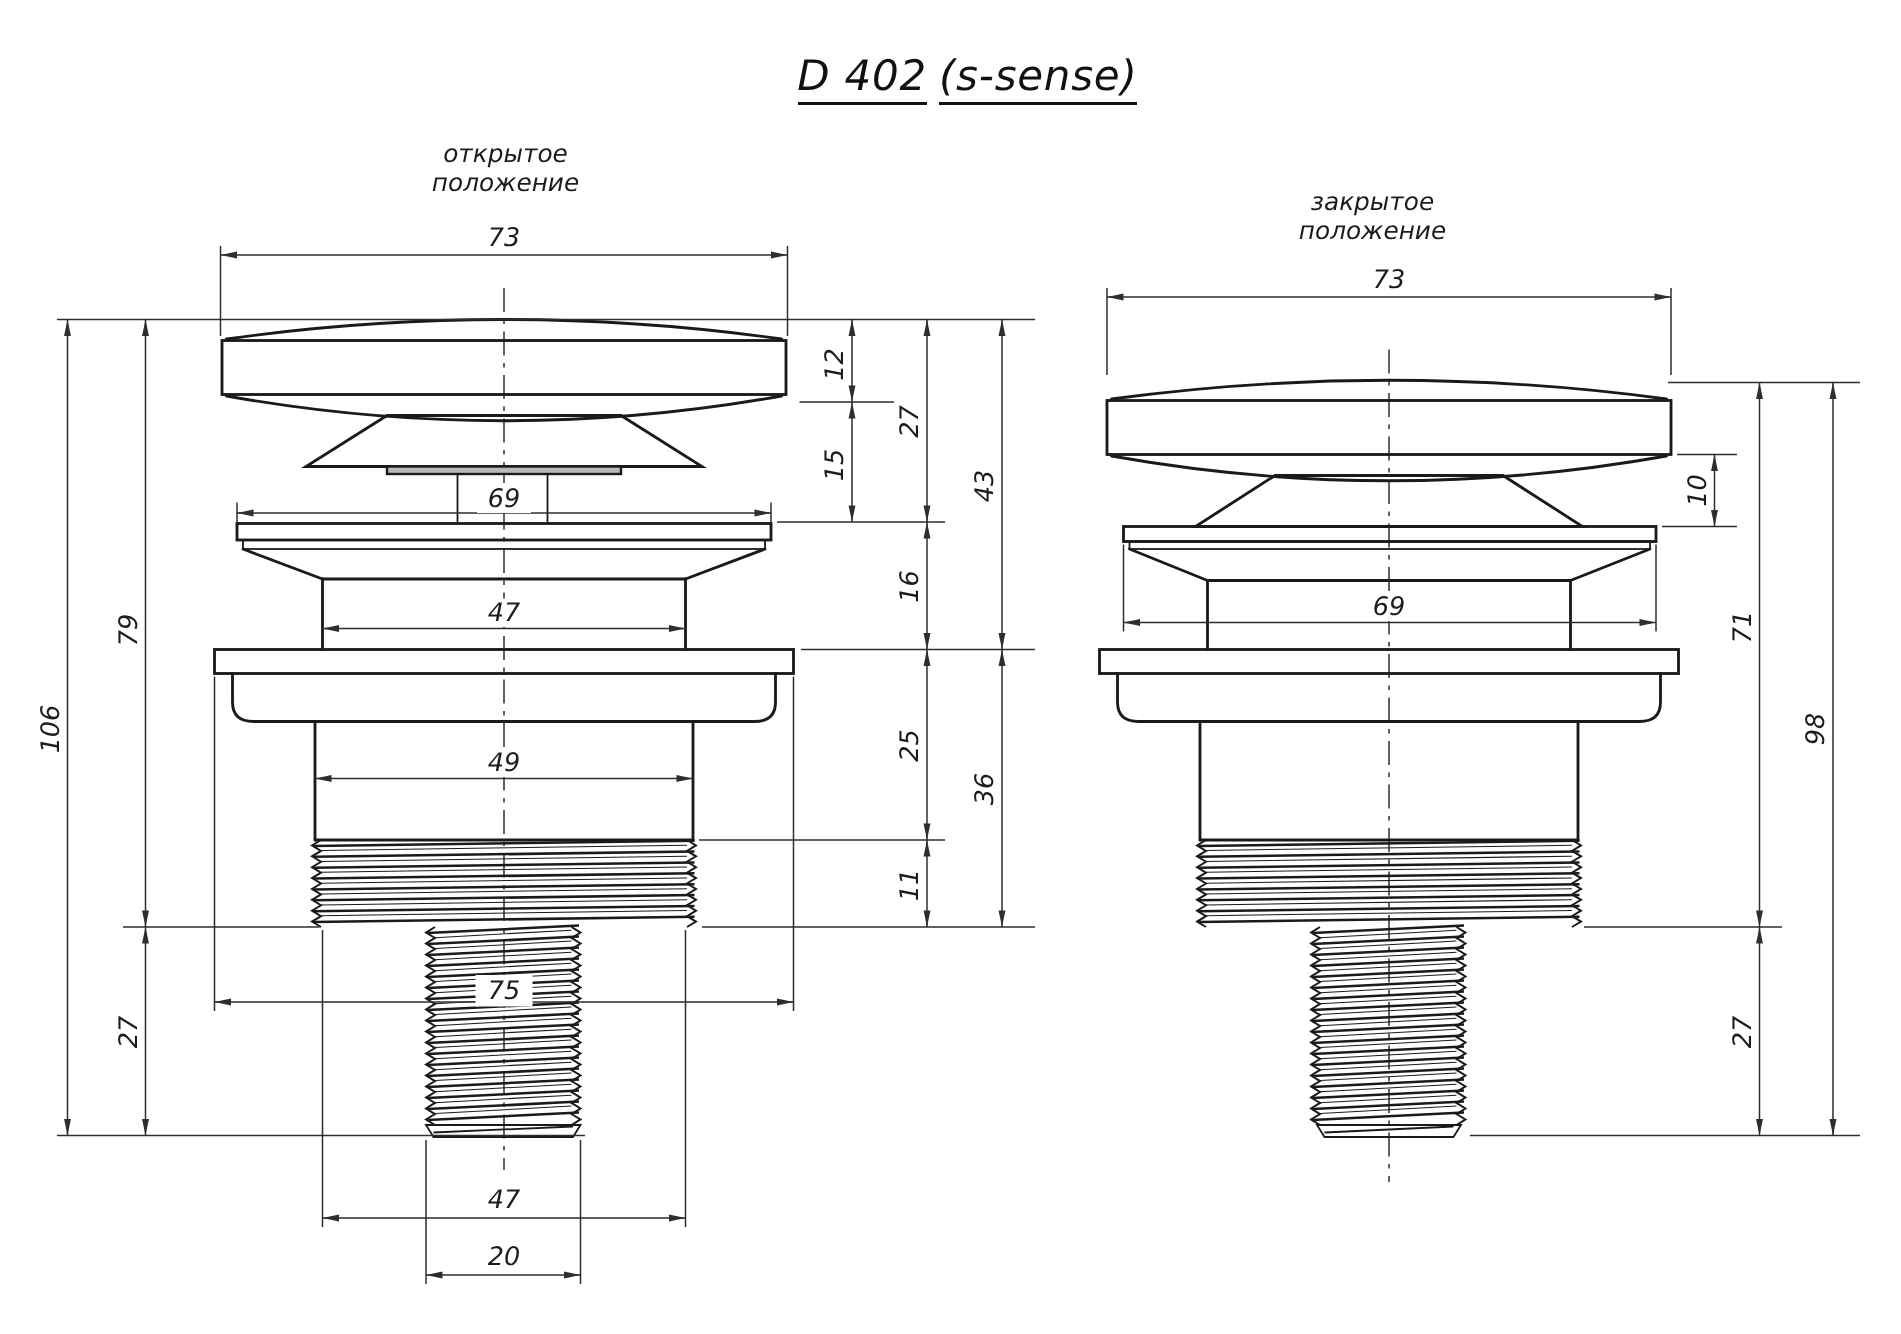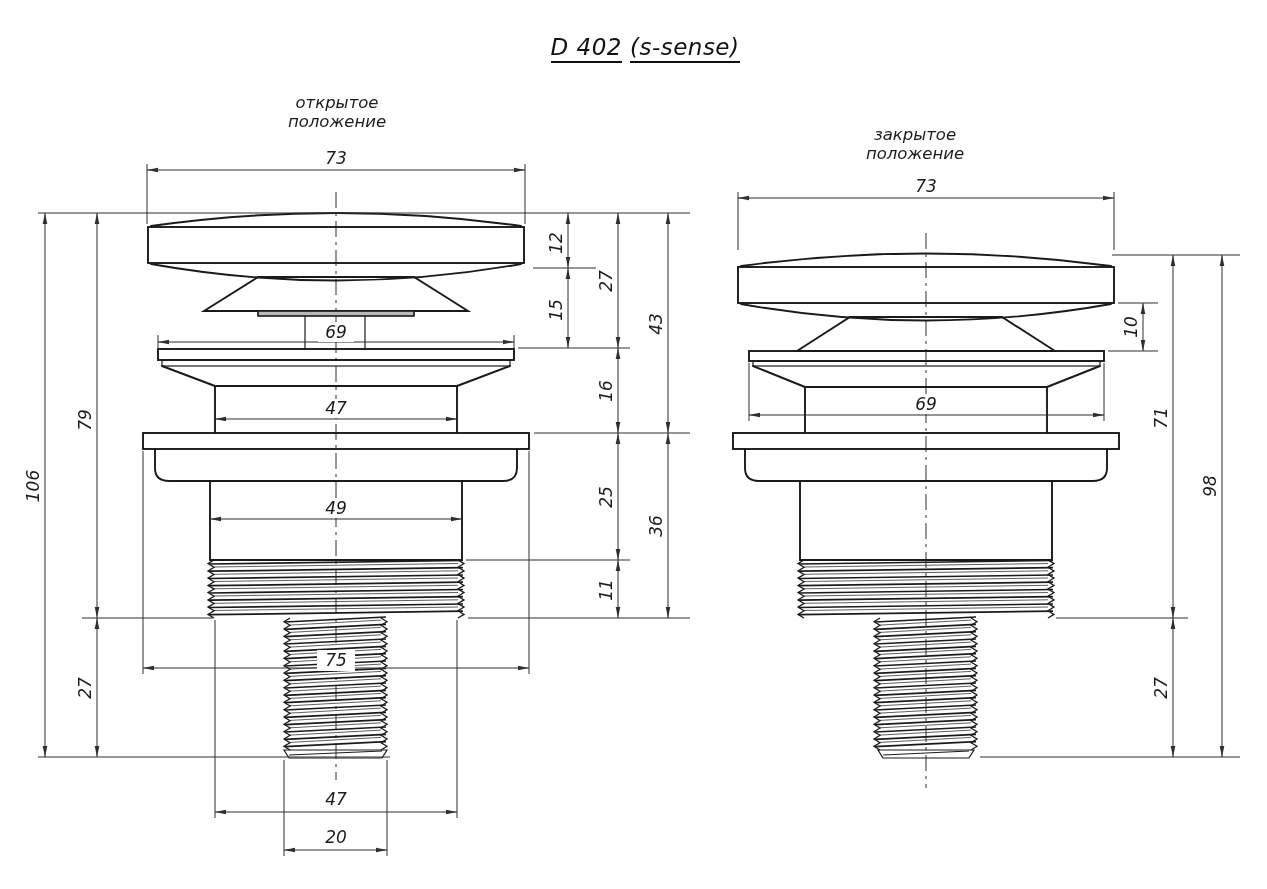--- a/index.html
+++ b/index.html
@@ -1,19 +1,19 @@
 <!DOCTYPE html>
 <html><head>
 <meta charset="utf-8">
 <style>
   html,body{margin:0;padding:0;background:#ffffff;}
   .page{position:relative;width:1267px;height:889px;background:#ffffff;overflow:hidden;
         font-family:"DejaVu Sans",sans-serif;}
   .title{position:absolute;left:445px;top:34px;width:400px;text-align:center;
-         font-style:italic;font-size:23px;color:#111;letter-spacing:0.5px;}
+         font-style:italic;font-size:28px;color:#111;letter-spacing:0.5px;}
   .title .u{display:inline-block;padding-bottom:1px;border-bottom:2px solid #111;}
   .title .sp{display:inline-block;width:8px;}
   svg{position:absolute;left:0;top:0;}
   .o2{stroke:#1a1a1a;stroke-width:1.9;fill:none;stroke-linecap:round;}
   .o1{stroke:#1a1a1a;stroke-width:1.2;fill:none;}
   .ctr{stroke:#2e2e2e;stroke-width:1;fill:none;stroke-dasharray:16 5 3 5;}
   text.d{font-family:"DejaVu Sans",sans-serif;font-style:italic;font-size:17px;
          fill:#1c1c1c;text-anchor:middle;}
   text.cap{font-family:"DejaVu Sans",sans-serif;font-style:italic;font-size:16.5px;
          fill:#1c1c1c;text-anchor:middle;}

